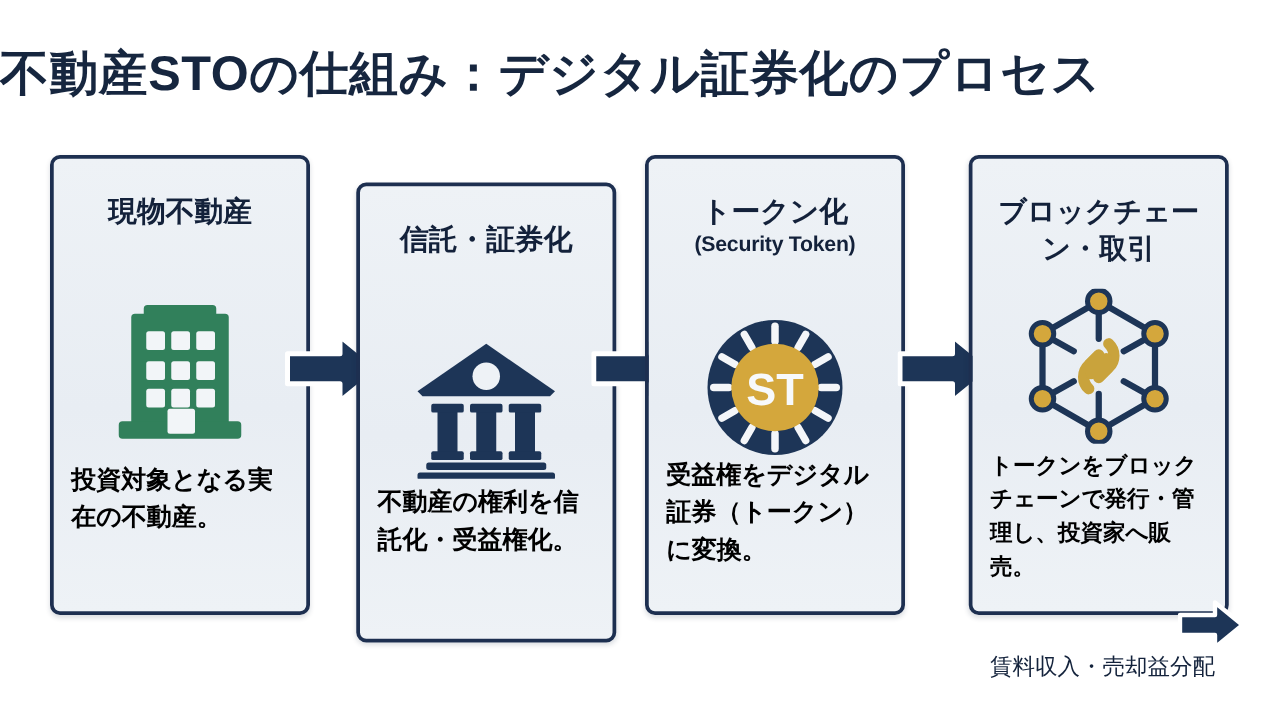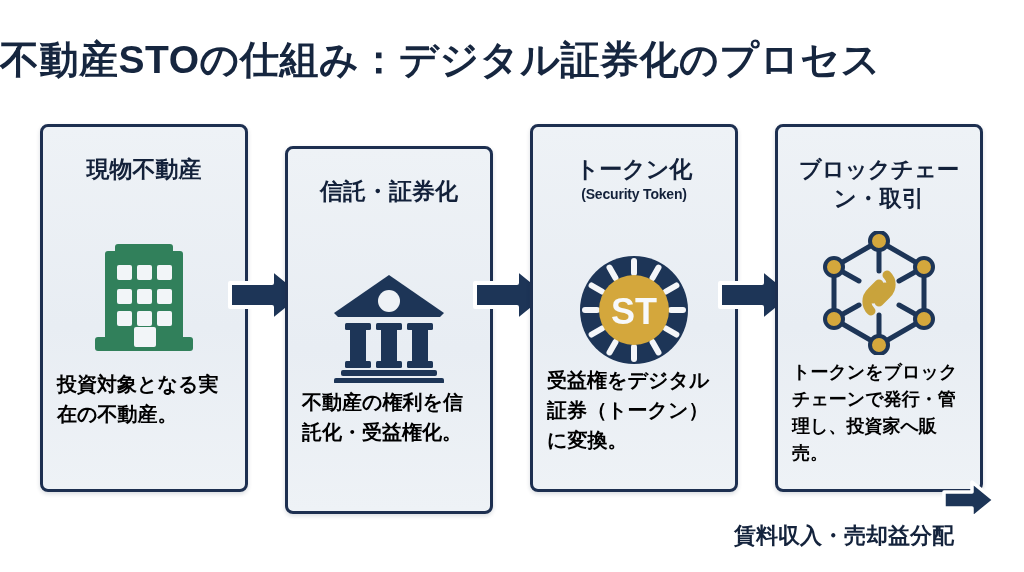--- a/index.html
+++ b/index.html
@@ -44,37 +44,37 @@
     width: 208px;
     height: 368px;
     border: 3px solid #1d2f50;
     border-radius: 8px;
     background: linear-gradient(180deg, #eef2f6 0%, #e8edf3 55%, #eef2f6 100%);
     box-shadow: 0 2px 4px rgba(20,35,60,0.16);
     box-sizing: border-box;
   }
   .card.c1 { left: 40px; }
   .card.c2 { left: 285px; margin-top: 22px; }
-  .card.c3 { left: 530px; padding-left: 14px; }
+  .card.c3 { left: 516px; padding-left: 14px; }
   .card.c4 { left: 775px; }
 
   .card-title {
     position: absolute;
     left: 6px;
     right: 6px;
     top: 28px;
     text-align: center;
     font-size: 23px;
     font-weight: bold;
     color: #13213a;
     line-height: 1.30;
   }
   .card-title .sub {
     display: block;
-    font-size: 14px;
+    font-size: 17px;
     letter-spacing: -0.2px;
   }
   .card.c4 .card-title { font-size: 22.5px; }
 
   .card-icon {
     position: absolute;
     left: 0;
     right: 0;
     top: 106px;
     height: 128px;
@@ -112,26 +112,26 @@
   .tail-arrow {
     position: absolute;
     left: 942px;
     top: 480px;
     width: 54px;
     height: 40px;
   }
 
   .tail-caption {
     position: absolute;
-    left: 724px;
+    left: 762px;
     top: 521px;
     width: 240px;
     text-align: center;
-    font-size: 22px;
-    font-weight: bold;
+    font-size: 18px;
+    font-weight: normal;
     color: #14233c;
     white-space: nowrap;
   }
 </style>
 </head>
 <body>
 
 <div id="stage">
 
   <div class="page-title">不動産STOの仕組み：デジタル証券化のプロセス</div>

